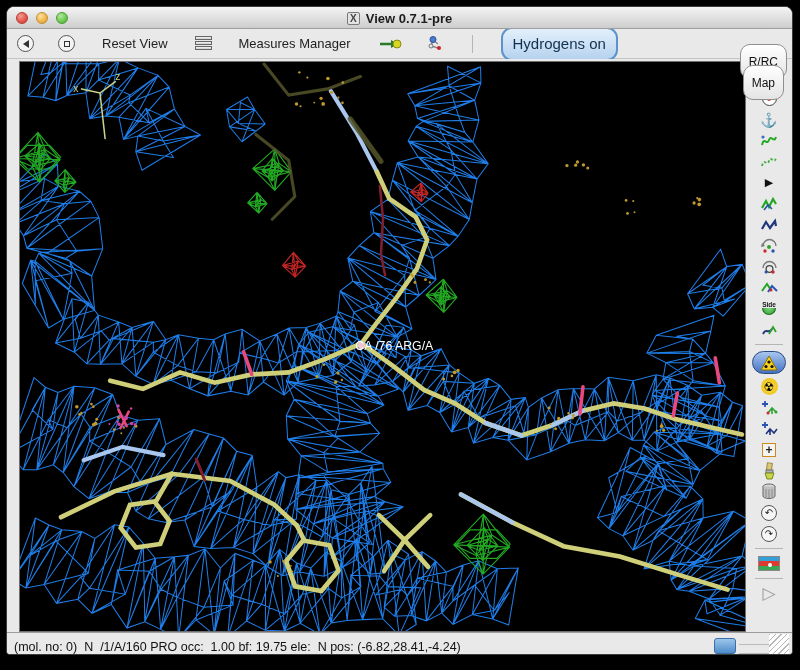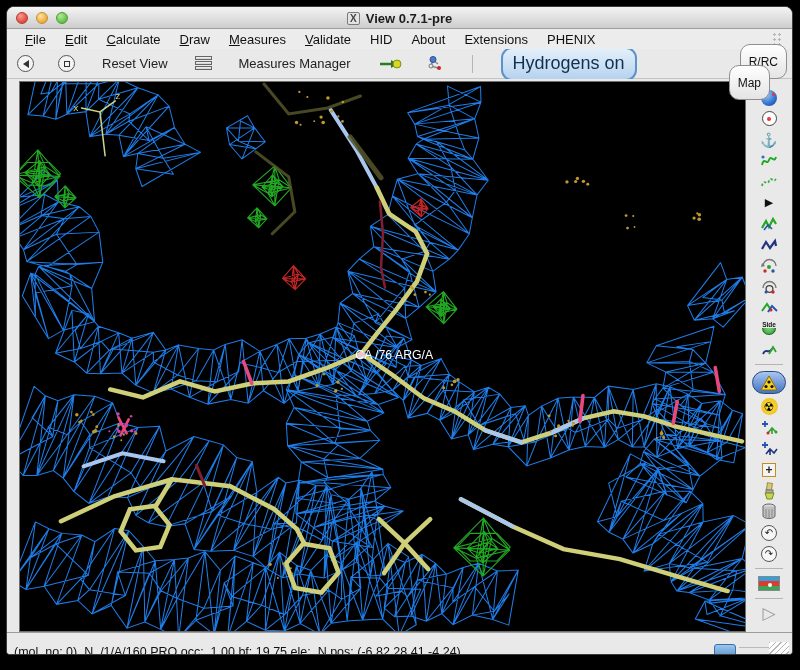--- a/index.html
+++ b/index.html
@@ -42,30 +42,30 @@
   .circ-btn { width:17px; height:17px; border:1.5px solid #555; border-radius:50%;
               display:flex; align-items:center; justify-content:center; background:#f4f4f4; }
   .circ-btn .tri { width:0; height:0; border-right:6px solid #333;
                    border-top:4px solid transparent; border-bottom:4px solid transparent; }
   .circ-btn .sq { width:6px; height:6px; border:1.5px solid #333; }
   .tool-label { padding:0 3px; cursor:default; }
   .layers-icon { width:17px; height:15px; display:flex; flex-direction:column; gap:1px; }
   .layers-icon i { display:block; height:4px; border:1px solid #666; background:linear-gradient(#f5f5f5,#cfcfcf); }
   .vsep { width:1px; height:18px; background:#b5b5b5; margin:0 4px; }
   .pill-btn { height:34px; padding:0 10px; border:2px solid #5b94cc; border-radius:11px;
-              background:linear-gradient(#e3f0fb,#b6d2ee); color:#10304f; font-size:18px;
+              background:linear-gradient(#e3f0fb,#b6d2ee); color:#10304f; font-size:15px;
               display:flex; align-items:center; font-family:"Liberation Sans",sans-serif; }
 
   
   .corner-btn { position:absolute; right:5px; height:35px; padding:0 8px;
                 border:1.5px solid #8f8f8f; border-radius:10px; z-index:30;
                 background:linear-gradient(#ffffff,#e4e4e4); font-size:12px; color:#111;
                 display:flex; align-items:center; }
   .corner-btn.rrc { top:37px; }
-  .corner-btn.map { top:58px; right:22px; }
+  .corner-btn.map { top:58px; right:8px; }
 
   
   .main { flex:1 1 auto; display:flex; padding:2px 0 0 12px; background:#e9e9e9; min-height:0; }
   .canvas-wrap { flex:1 1 auto; border:1px solid #6f6f6f; background:#000; min-width:0; }
   svg.gl { display:block; width:100%; height:100%; }
 
   
   .rtb { flex:0 0 46px; display:flex; flex-direction:column; align-items:center;
          padding-top:6px; }
   .rt-item { height:21px; display:flex; align-items:center; justify-content:center;
@@ -98,21 +98,21 @@
              background:linear-gradient(#35a0d8 0 33%, #dd3a30 33% 66%, #3aa655 66% 100%); }
   .flagbox i { position:absolute; left:9px; top:6px; width:4px; height:4px;
                border-radius:50%; background:#fff; }
   .circ-arrow { width:16px; height:16px; border:1.5px solid #555; border-radius:50%;
                 background:#f6f6f6; display:flex; align-items:center; justify-content:center;
                 font-size:10px; color:#222; line-height:1; }
   .play-outline { font-size:17px; color:#9a9a9a; line-height:1; }
 
   
   .statusbar { height:22px; flex:0 0 22px; background:#e9e9e9; border-top:1px solid #9c9c9c;
-               display:flex; align-items:center; padding:16px 3px 0 7px; font-size:12.5px;
+               display:flex; align-items:flex-end; padding:16px 3px 0 7px; font-size:12.5px;
                color:#111; }
   .status-text { white-space:pre; flex:1 1 auto; overflow:hidden; }
   .status-thumb { width:22px; height:16px; border:1px solid #3a6ea8; border-radius:3px;
                   background:linear-gradient(#9cc6ec,#4f8cc8); flex:0 0 22px; }
   .status-ridges { width:30px; height:10px; margin-left:3px;
                    border-top:1px solid #bbb; border-bottom:1px solid #bbb; flex:0 0 30px; }
   .resize-grip { width:20px; height:20px; background:
       repeating-linear-gradient(315deg,#fdfdfd 0 3px,#b5b5b5 3px 4px); flex:0 0 20px; }
 </style>
 </head>
@@ -125,33 +125,20 @@
       <div class="light red"></div>
       <div class="light yellow"></div>
       <div class="light green"></div>
     </div>
     <div class="titletext">
       <span class="x11-icon">X</span>
       <span>View 0.7.1-pre</span>
     </div>
   </div>
 
-  <div class="menubar">
-    <span class="menu-item mn">File</span>
-    <span class="menu-item mn">Edit</span>
-    <span class="menu-item mn">Calculate</span>
-    <span class="menu-item mn">Draw</span>
-    <span class="menu-item mn">Measures</span>
-    <span class="menu-item mn">Validate</span>
-    <span class="menu-item">HID</span>
-    <span class="menu-item">About</span>
-    <span class="menu-item">Extensions</span>
-    <span class="menu-item">PHENIX</span>
-    <span class="menu-grip"></span>
-  </div>
 
   <div class="toolbar">
     <span class="circ-btn">
         <span class="tri"></span>
       </span>
     <span class="circ-btn">
         <span class="sq"></span>
       </span>
     <span class="tool-label">Reset View</span>
     <span class="layers-icon">

